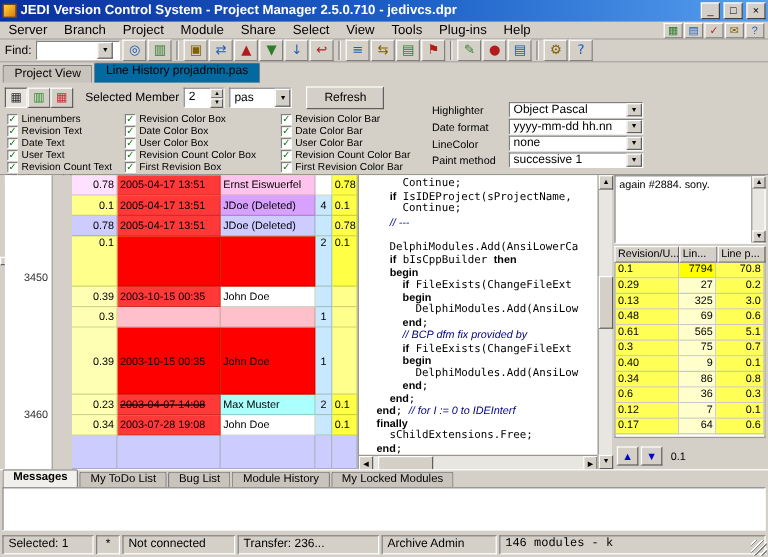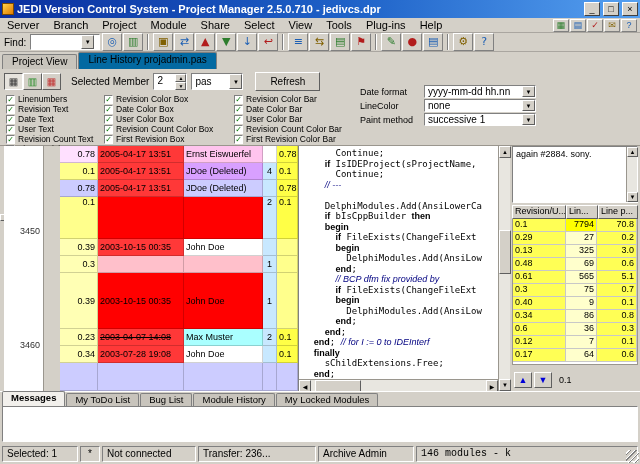--- a/index.html
+++ b/index.html
@@ -308,20 +308,27 @@
             <span class="chk-lbl">Revision Count Color Bar</span>
           </label>
           <label class="chk">
             <span class="chk-box">✓</span>
             <span class="chk-lbl">First Revision Color Bar</span>
           </label>
         </div>
       </div>
     <div id="selector-rows" class="sel-rows">
         <div class="sel-row">
+          <span class="sel-label">Highlighter</span>
+          <span class="combo sel-combo">
+            <span class="combo-val">Object Pascal</span>
+            <span class="combo-arrow">▼</span>
+          </span>
+        </div>
+        <div class="sel-row">
           <span class="sel-label">Date format</span>
           <span class="combo sel-combo">
             <span class="combo-val">yyyy-mm-dd hh.nn</span>
             <span class="combo-arrow">▼</span>
           </span>
         </div>
         <div class="sel-row">
           <span class="sel-label">LineColor</span>
           <span class="combo sel-combo">
             <span class="combo-val">none</span>

